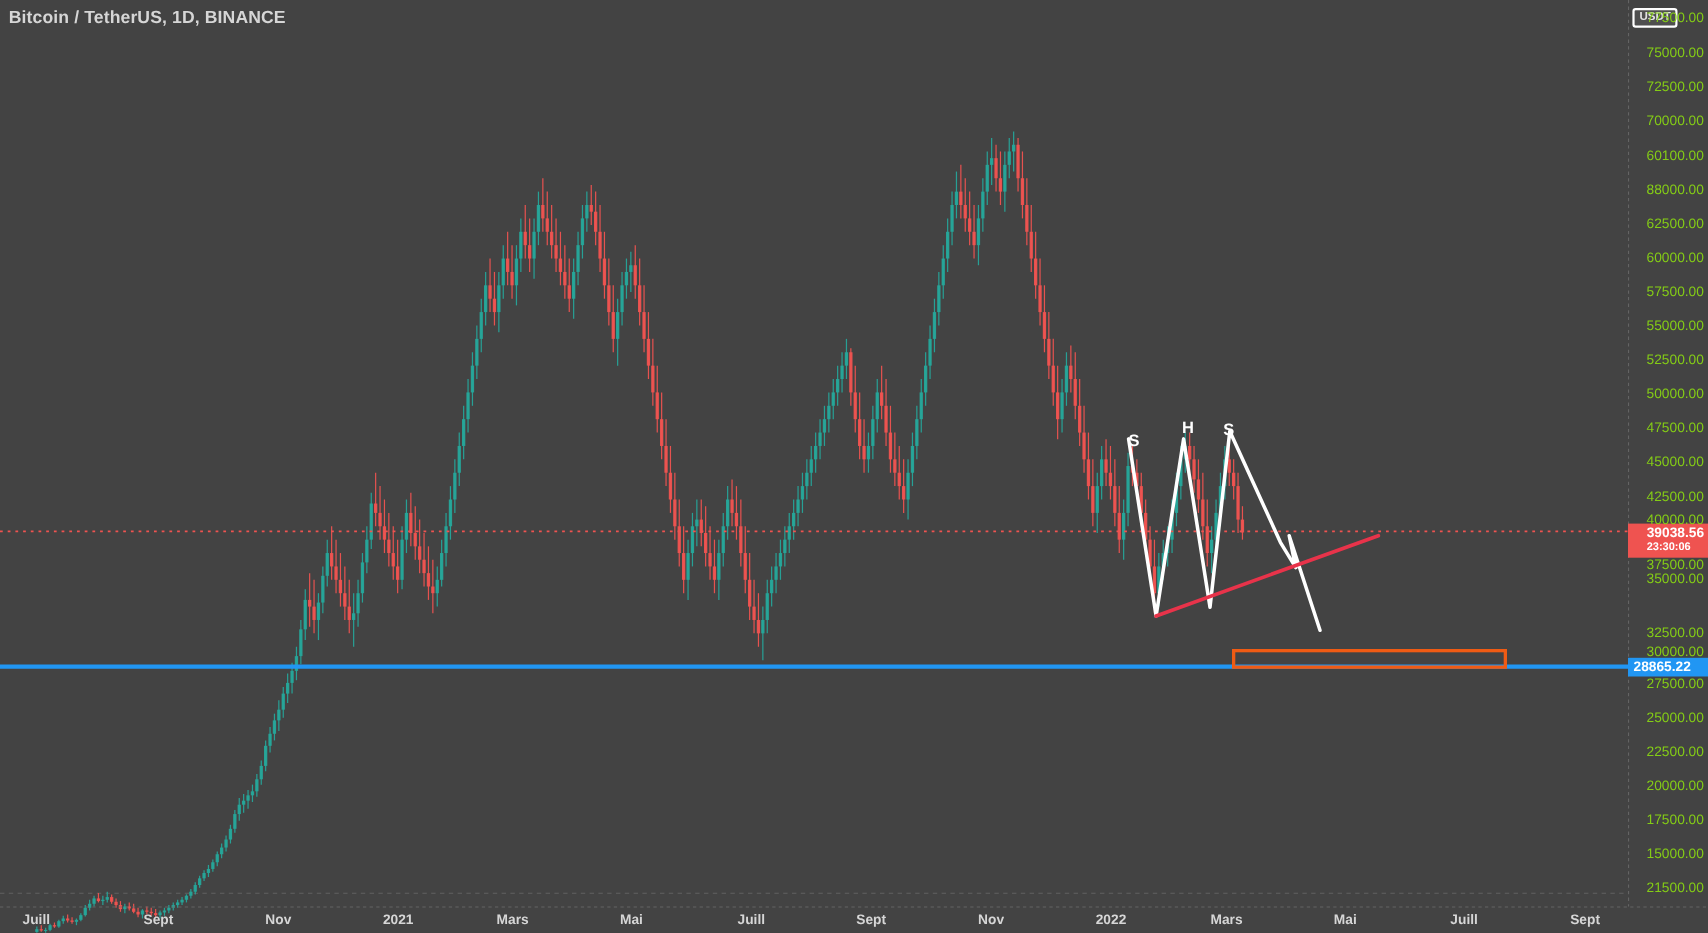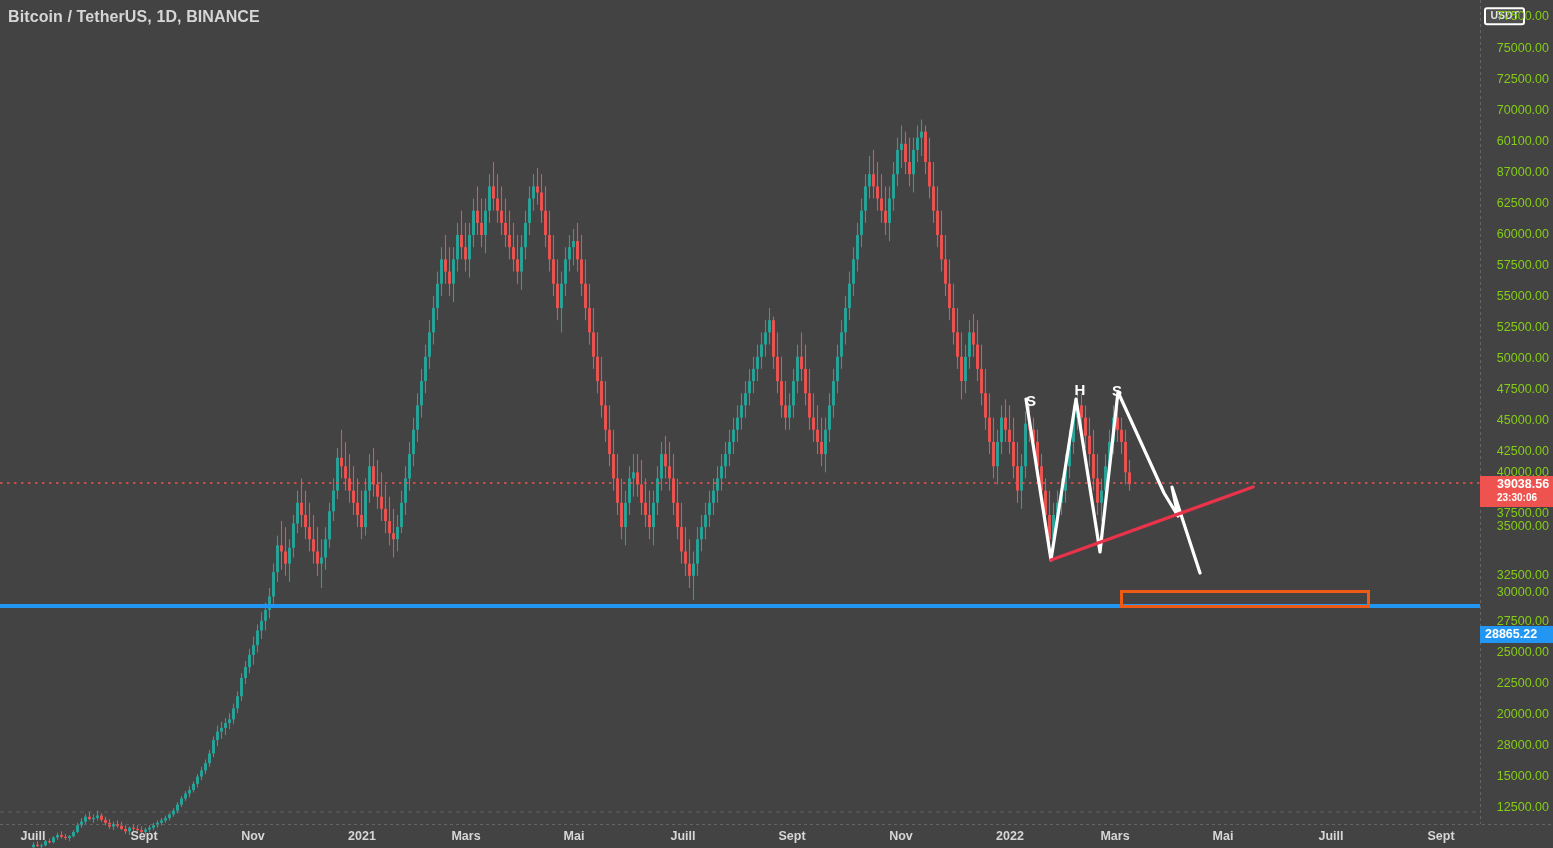--- a/index.html
+++ b/index.html
@@ -640,50 +640,50 @@
   <div id="symbol-title">Bitcoin / TetherUS, 1D, BINANCE</div>
 
   <div id="target-box" style="left: 1120px; top: 590px; width: 250px; height: 18px; border-color: rgb(239, 91, 20);"></div>
 
   <div id="price-axis">
     <div id="usdt-badge">USDT</div>
     <div id="last-price-badge" class="price-badge" style="top: 476px; background: rgb(239, 83, 80); padding-left: 17px;">
       <span>39038.56</span>
       <span class="cd">23:30:06</span>
     </div>
-    <div id="support-price-badge" class="price-badge" style="top: 598px; background: rgb(33, 150, 243); margin-top: 28px;">
+    <div id="support-price-badge" class="price-badge" style="top: 598px; background: rgb(33, 150, 243);">
       <span>28865.22</span>
     </div>
   <div class="pt" style="top: 16px;">77500.00</div>
       <div class="pt" style="top: 48px;">75000.00</div>
       <div class="pt" style="top: 79px;">72500.00</div>
       <div class="pt" style="top: 110px;">70000.00</div>
       <div class="pt" style="top: 141px;">60100.00</div>
-      <div class="pt" style="top: 172px;">87000.00</div>
+      <div class="pt" style="top: 172px;">88000.00</div>
       <div class="pt" style="top: 203px;">62500.00</div>
       <div class="pt" style="top: 234px;">60000.00</div>
       <div class="pt" style="top: 265px;">57500.00</div>
       <div class="pt" style="top: 296px;">55000.00</div>
       <div class="pt" style="top: 327px;">52500.00</div>
       <div class="pt" style="top: 358px;">50000.00</div>
       <div class="pt" style="top: 389px;">47500.00</div>
       <div class="pt" style="top: 420px;">45000.00</div>
       <div class="pt" style="top: 451px;">42500.00</div>
       <div class="pt" style="top: 472px;">40000.00</div>
       <div class="pt" style="top: 513px;">37500.00</div>
       <div class="pt" style="top: 526px;">35000.00</div>
       <div class="pt" style="top: 575px;">32500.00</div>
       <div class="pt" style="top: 592px;">30000.00</div>
       <div class="pt" style="top: 621px;">27500.00</div>
       <div class="pt" style="top: 652px; margin-left: 41px;">25000.00</div>
       <div class="pt" style="top: 683px;">22500.00</div>
       <div class="pt" style="top: 714px;">20000.00</div>
-      <div class="pt" style="top: 745px;">28000.00</div>
+      <div class="pt" style="top: 745px;">17500.00</div>
       <div class="pt" style="top: 776px;">15000.00</div>
-      <div class="pt" style="top: 807px;">12500.00</div>
+      <div class="pt" style="top: 807px;">21500.00</div>
     </div>
 
   <div id="time-axis">
       <div class="tt" style="left: 33px;">Juill</div>
       <div class="tt" style="left: 144px;">Sept</div>
       <div class="tt" style="left: 253px;">Nov</div>
       <div class="tt" style="left: 362px;">2021</div>
       <div class="tt" style="left: 466px;">Mars</div>
       <div class="tt" style="left: 574px;">Mai</div>
       <div class="tt" style="left: 683px;">Juill</div>

